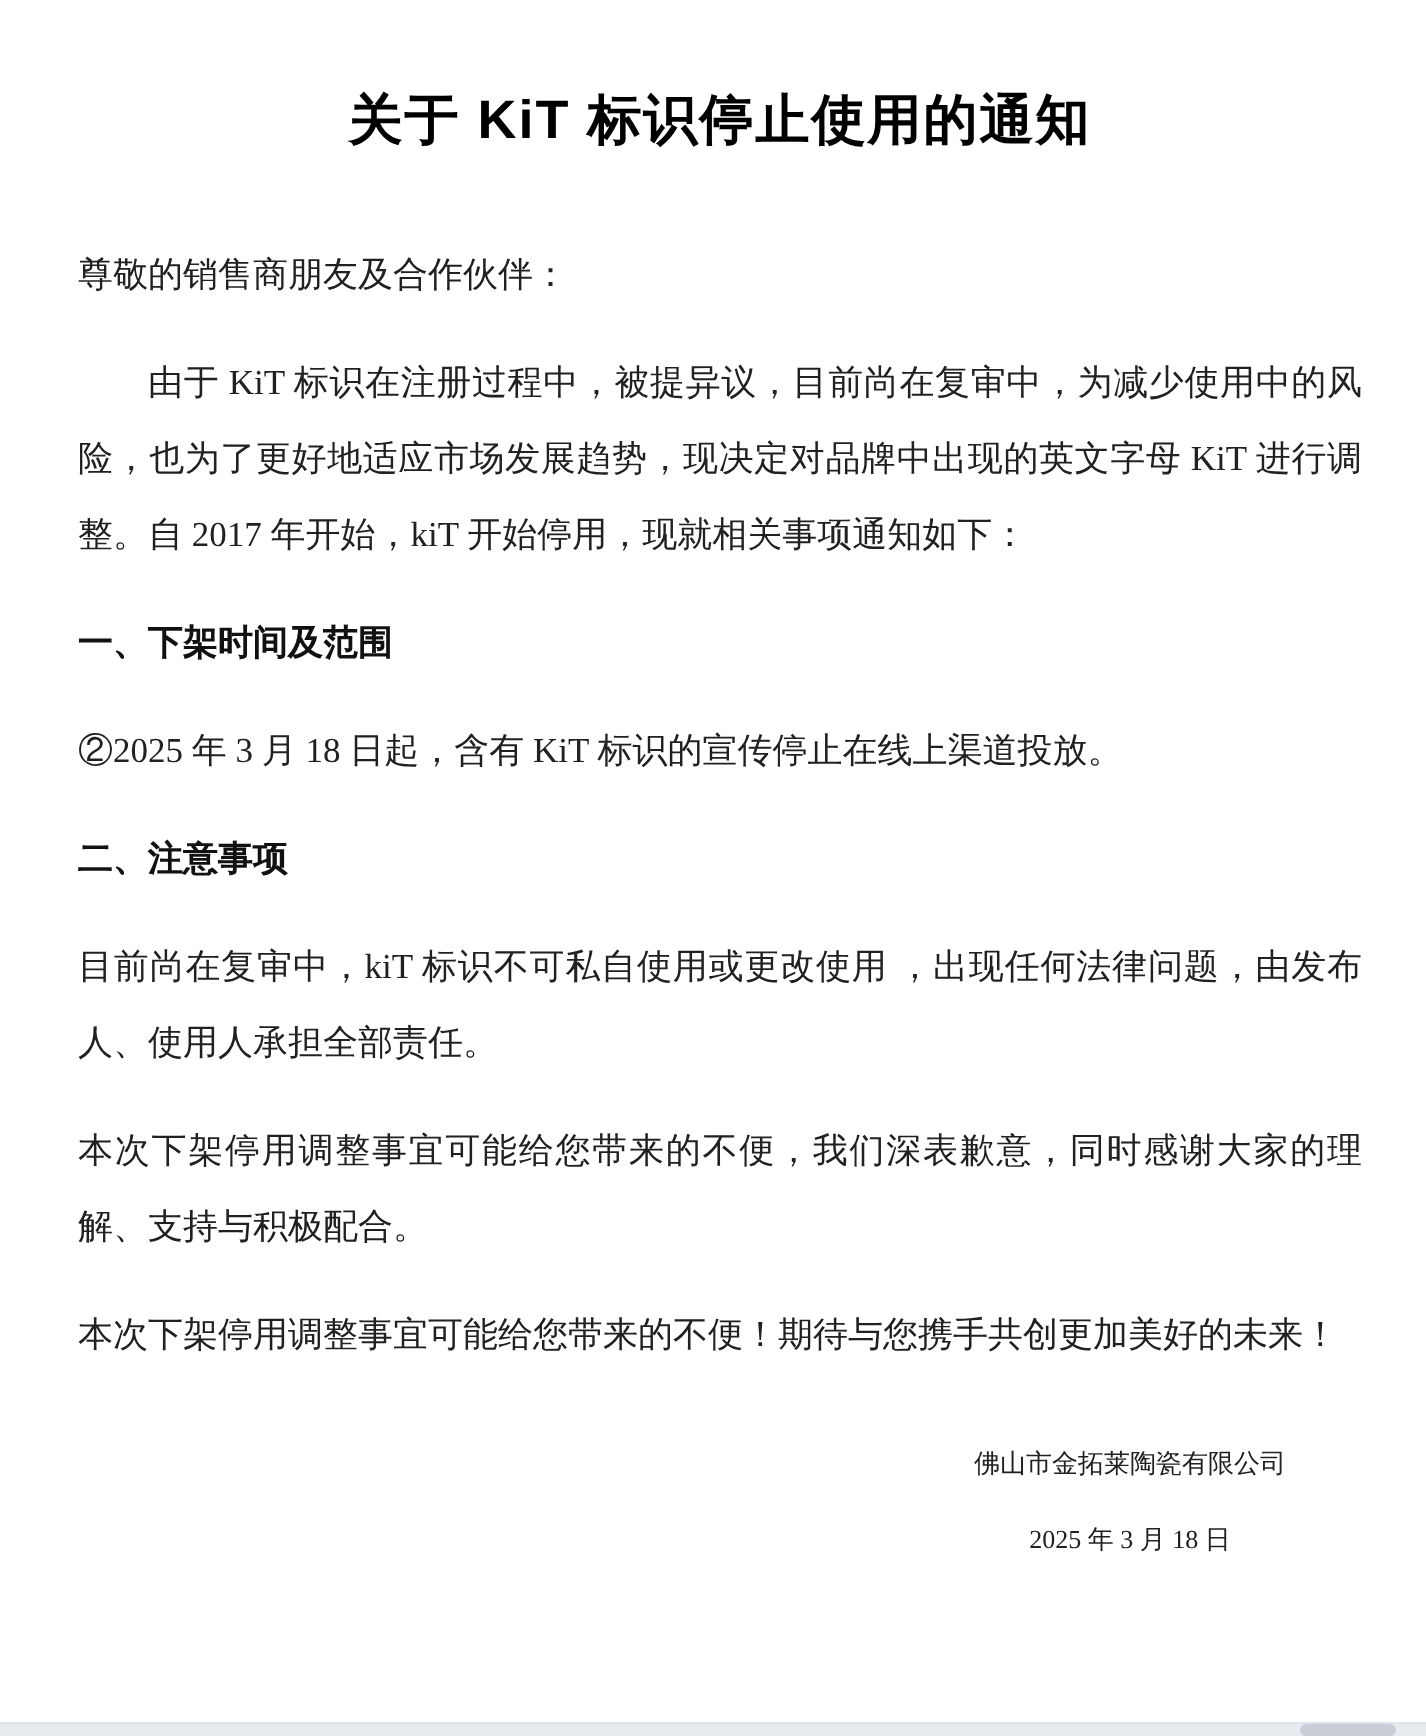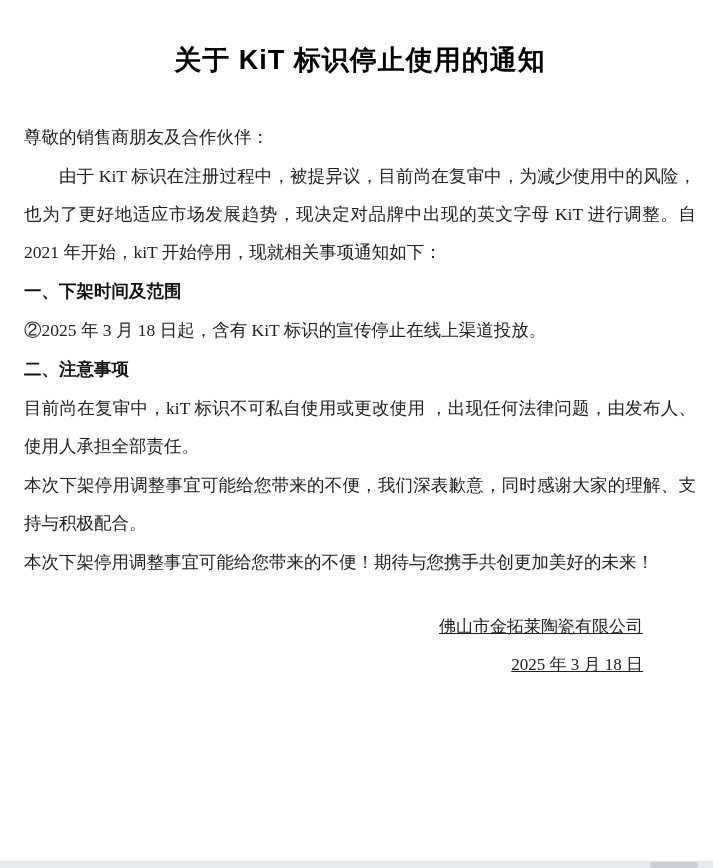--- a/index.html
+++ b/index.html
@@ -25,37 +25,36 @@
     color: #000000;
     letter-spacing: 1px;
   }
   .body-text {
     margin-top: 42px;
     font-size: 17.5px;
     line-height: 38px;
     text-align: justify;
   }
   .body-text p {
-    margin: 1px;
+    margin: 16px;
   }
   .greeting { text-align: left; }
   .intro { text-indent: 2em; }
   .sec-heading {
     font-family: "Liberation Sans", sans-serif;
     font-weight: bold;
     color: #111111;
     text-align: left;
   }
   .signature {
     margin: 27px 54px 0 auto;
     width: max-content;
-    text-align: right;
-    font-size: 17px;
+    text-align: center;
+    font-size: 13px;
     line-height: 38px;
-    text-decoration: underline;
   }
   .signature .company { display: block; }
   .signature .date { display: block; }
   .h-scrollbar {
     position: absolute;
     left: 0;
     bottom: 0;
     width: 713px;
     height: 6px;
     background: #e7eaef;
@@ -73,21 +72,21 @@
 </style>
 </head>
 <body>
 
 <div class="doc">
   <h1 class="title">关于 KiT 标识停止使用的通知</h1>
 
   <div class="body-text">
     <p class="greeting">尊敬的销售商朋友及合作伙伴：</p>
 
-    <p class="intro">由于 KiT 标识在注册过程中，被提异议，目前尚在复审中，为减少使用中的风险，也为了更好地适应市场发展趋势，现决定对品牌中出现的英文字母 KiT 进行调整。自 2021 年开始，kiT 开始停用，现就相关事项通知如下：</p>
+    <p class="intro">由于 KiT 标识在注册过程中，被提异议，目前尚在复审中，为减少使用中的风险，也为了更好地适应市场发展趋势，现决定对品牌中出现的英文字母 KiT 进行调整。自 2017 年开始，kiT 开始停用，现就相关事项通知如下：</p>
 
     <p class="sec-heading">一、下架时间及范围</p>
 
 
     <p>②2025 年 3 月 18 日起，含有 KiT 标识的宣传停止在线上渠道投放。</p>
 
     <p class="sec-heading">二、注意事项</p>
 
     <p>目前尚在复审中，kiT 标识不可私自使用或更改使用 ，出现任何法律问题，由发布人、使用人承担全部责任。</p>
 

